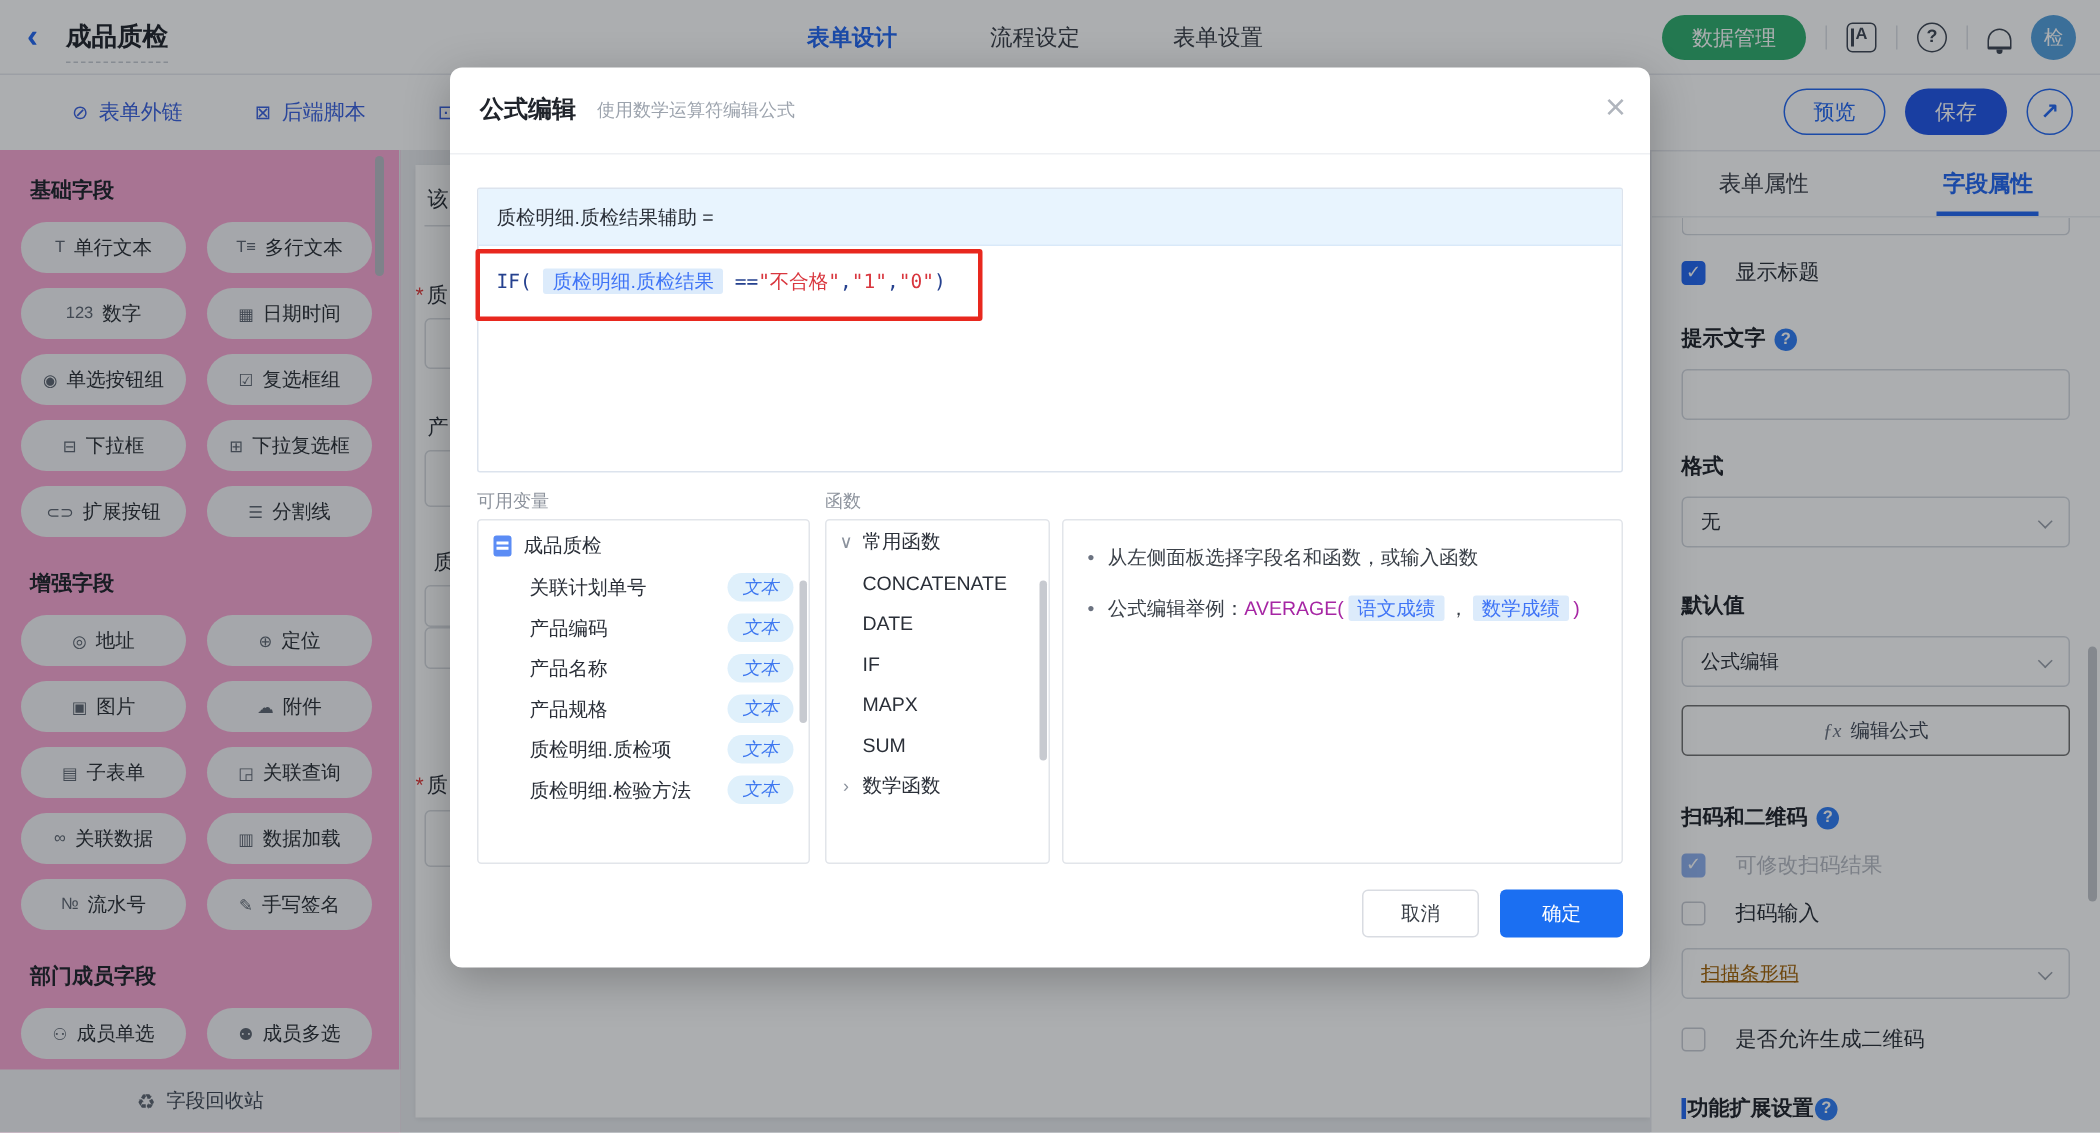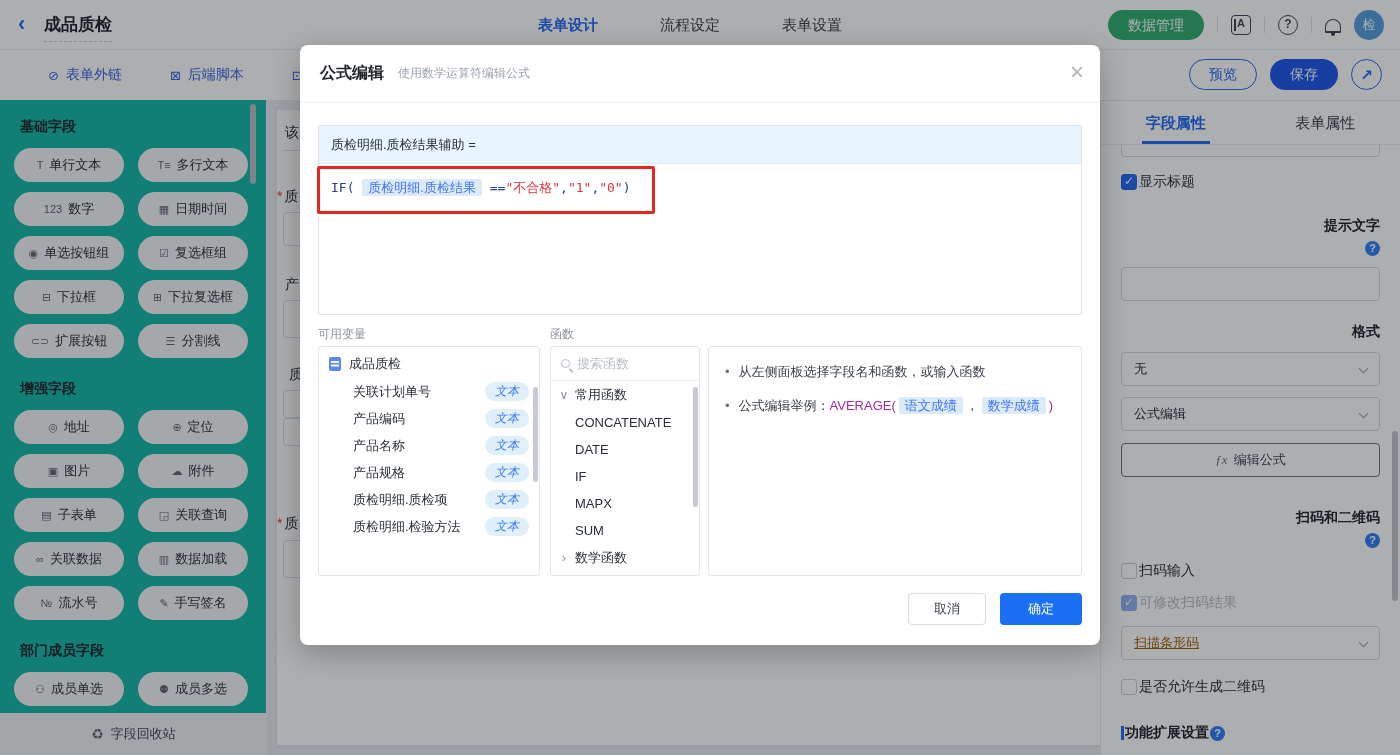--- a/index.html
+++ b/index.html
@@ -29,21 +29,21 @@
   #subbar { position:absolute; left:0; top:50px; width:1400px; height:50px; background:#fff; z-index:1; }
   .tool-links { position:absolute; left:48px; top:0; height:50px; display:flex; gap:48px; align-items:center; }
   .tool-link { display:flex; align-items:center; gap:7px; color:#3b62e0; font-size:14px; cursor:pointer; }
   .tool-ic { font-size:13px; }
   .action-btns { position:absolute; right:18px; top:9px; display:flex; gap:13px; align-items:center; }
   .btn-preview { width:68px; height:31px; border:1px solid #2468f2; color:#2468f2; border-radius:16px; background:#fff; font-size:14px; text-align:center; line-height:29px; cursor:pointer; }
   .btn-save { width:68px; height:31px; border-radius:16px; background:#2056e8; color:#fff; font-size:14px; text-align:center; line-height:31px; cursor:pointer; }
   .btn-share { width:31px; height:31px; border-radius:50%; border:1px solid #2468f2; color:#2468f2; font-size:15px; text-align:center; line-height:29px; font-weight:bold; cursor:pointer; background:#fff; }
 
   
-  #sidebar { position:absolute; left:0; top:100px; width:267px; height:655px; background:#14b8a6; border-right:1px solid #e8eaee; z-index:1; overflow:hidden; }
+  #sidebar { position:absolute; left:0; top:100px; width:267px; height:655px; background:#f9a8d4; border-right:1px solid #e8eaee; z-index:1; overflow:hidden; }
   .fl-title { font-size:14px; font-weight:700; color:#20242b; margin:18px 0 12px 20px; }
   .fl-grid { display:grid; grid-template-columns:110px 110px; gap:10px 14px; padding:0 0 4px 14px; }
   .pill { height:34px; background:#f4f5f7; border-radius:17px; display:flex; align-items:center; justify-content:center; gap:6px; font-size:13px; color:#2b2f36; cursor:grab; }
   .pill .pill-icon { font-size:11px; color:#5f6672; }
   .pill.stub { opacity:.9; }
   #sidebar-thumb { position:absolute; left:250px; top:4px; width:6px; height:80px; border-radius:3px; background:#b9bdc5; }
   #recycle-bar { position:absolute; left:0; bottom:0; width:267px; height:42px; background:#f1f2f4; display:flex; align-items:center; justify-content:center; gap:7px; font-size:13px; color:#3f4754; cursor:pointer; z-index:2; }
   .recycle-ic { font-size:14px; color:#5f6672; }
 
   
@@ -55,27 +55,27 @@
   .frag-box { position:absolute; border:1px solid #d9dce1; border-radius:4px; background:#fff; }
 
   
   #prop-panel { position:absolute; left:1100px; top:100px; width:300px; height:655px; background:#fff; border-left:1px solid #e7e9ee; border-top:1px solid #e7e9ee; z-index:1; overflow:hidden; }
   .prop-tabs { display:flex; height:44px; border-bottom:1px solid #eceef2; }
   .prop-tab { width:50%; text-align:center; line-height:44px; font-size:15px; color:#3a3f48; cursor:pointer; position:relative; }
   .prop-tab.active { color:#2468f2; font-weight:600; }
   .prop-tab.active::after { content:""; position:absolute; left:50%; bottom:0; transform:translateX(-50%); width:68px; height:3px; background:#2468f2; }
   .prop-body { padding:0 20px; position:relative; }
   .clipped-input { height:12px; border:1px solid #d5d9e0; border-top:none; border-radius:0 0 4px 4px; }
-  .cb-row { display:flex; align-items:center; gap:2px; font-size:14px; color:#2a2f38; }
+  .cb-row { display:flex; align-items:center; gap:20px; font-size:14px; color:#2a2f38; }
   .cb { width:16px; height:16px; border:1px solid #c8ccd4; border-radius:3px; background:#fff; flex:0 0 auto; position:relative; cursor:pointer; }
   .cb.checked { background:#2468f2; border-color:#2468f2; }
   .cb.checked::after { content:"✓"; position:absolute; left:2px; top:-1px; color:#fff; font-size:12px; font-weight:bold; }
   .cb.checked.muted { background:#8fb0ee; border-color:#8fb0ee; }
   .cb-row.muted-text { color:#b6bac2; }
-  .prop-label { font-size:14px; font-weight:600; color:#20242b; display:flex; align-items:flex-end; gap:6px;flex-direction:column; }
+  .prop-label { font-size:14px; font-weight:600; color:#20242b; display:flex; align-items:center; gap:6px; }
   .q-ic { width:15px; height:15px; border-radius:50%; background:#2f7df5; color:#fff; font-size:11px; font-weight:bold; text-align:center; line-height:15px; display:inline-block; }
   .p-input { height:34px; border:1px solid #d5d9e0; border-radius:4px; background:#fff; }
   .p-select { height:34px; border:1px solid #d5d9e0; border-radius:4px; background:#fff; font-size:13px; color:#2a2f38; line-height:32px; padding:0 12px; position:relative; cursor:pointer; }
   .p-select.disabled { color:#a16207; cursor:default;text-decoration:underline; }
   .chev-d { position:absolute; right:12px; top:12px; width:7px; height:7px; border-right:1.5px solid #9aa0aa; border-bottom:1.5px solid #9aa0aa; transform:rotate(45deg); }
   .fx-btn { height:34px; border:1px solid #737373; border-radius:4px; background:#fff; font-size:13px; color:#3f4754; display:flex; align-items:center; justify-content:center; gap:6px; cursor:pointer; }
   .fx-glyph { font-style:italic; color:#6b7280; font-family:"Liberation Serif",serif; }
   .sec-head { display:flex; align-items:center; gap:1px; font-size:14px; font-weight:700; color:#20242b; }
   .sec-head::before { content:""; width:3px; height:14px; background:#2468f2; }
   #panel-thumb { position:absolute; right:2px; top:330px; width:6px; height:170px; border-radius:3px; background:#c3c6cc; }
@@ -302,58 +302,61 @@
     <div class="frag" style="left:10px;top:256px;"><span class="star"></span><span>质</span></div>
     <div class="frag-box" style="left:6px;top:280px;width:22px;height:28px;"></div>
     <div class="frag-box" style="left:6px;top:308px;width:22px;height:28px;"></div>
     <div class="frag" style="left:0;top:405px;"><span class="star">*</span><span>质</span></div>
     <div class="frag-box" style="left:6px;top:430px;width:22px;height:38px;"></div>
   </div>
 </div>
 
 <div id="prop-panel">
   <div class="prop-tabs">
+      <span class="prop-tab">表单属性</span>
       <span class="prop-tab active">字段属性</span>
-      <span class="prop-tab">表单属性</span>
     </div>
   <div class="prop-body">
     <div class="clipped-input"></div>
     <div class="cb-row" style="margin-top:16px;">
       <span class="cb checked"></span>
       <span>显示标题</span>
     </div>
     <div class="prop-label" style="margin-top:26px;">
       <span>提示文字</span>
         <span class="q-ic">?</span>
     </div>
     <div class="p-input" style="margin-top:11px;"></div>
     <div class="prop-label" style="margin-top:22px;">
       <span>格式</span>
     </div>
     <div class="p-select" style="margin-top:11px;">
       <span>无</span><span class="chev-d"></span>
     </div>
+    <div class="prop-label" style="margin-top:30px;">
+      <span>默认值</span>
+    </div>
     <div class="p-select" style="margin-top:11px;">
       <span>公式编辑</span><span class="chev-d"></span>
     </div>
     <div class="fx-btn" style="margin-top:12px;">
       <span class="fx-glyph">ƒx</span>
       <span>编辑公式</span>
     </div>
     <div class="prop-label" style="margin-top:32px;">
       <span>扫码和二维码</span>
         <span class="q-ic">?</span>
     </div>
+    <div class="cb-row muted-text" style="margin-top:14px;">
+      <span class="cb checked muted"></span>
+      <span>可修改扫码结果</span>
+    </div>
     <div class="cb-row" style="margin-top:14px;">
       <span class="cb"></span>
       <span>扫码输入</span>
-    </div>
-    <div class="cb-row muted-text" style="margin-top:14px;">
-      <span class="cb checked muted"></span>
-      <span>可修改扫码结果</span>
     </div>
     <div class="p-select disabled" style="margin-top:14px;">
       <span>扫描条形码</span><span class="chev-d"></span>
     </div>
     <div class="cb-row" style="margin-top:18px;">
       <span class="cb"></span>
       <span>是否允许生成二维码</span>
     </div>
     <div class="sec-head" style="margin-top:28px;">
       <span>功能扩展设置</span>
@@ -410,24 +413,20 @@
         <div class="var-row">
           <span>质检明细.检验方法</span>
           <span class="type-badge">文本</span>
         </div>
         <div class="var-row"></div>
       </div>
     <div class="panel-thumb" style="top:40px;height:95px;"></div>
   </div>
 
   <div class="m-panel" id="fns-panel">
-    <div class="fn-search">
-      <span class="search-ic"></span>
-      <span class="fn-placeholder">搜索函数</span>
-    </div>
     <div>
         <div class="fn-group">
           <span class="tree-chev">∨</span>
           <span>常用函数</span>
         </div>
         <div class="fn-item">CONCATENATE</div>
         <div class="fn-item">DATE</div>
         <div class="fn-item">IF</div>
         <div class="fn-item">MAPX</div>
         <div class="fn-item">SUM</div>

